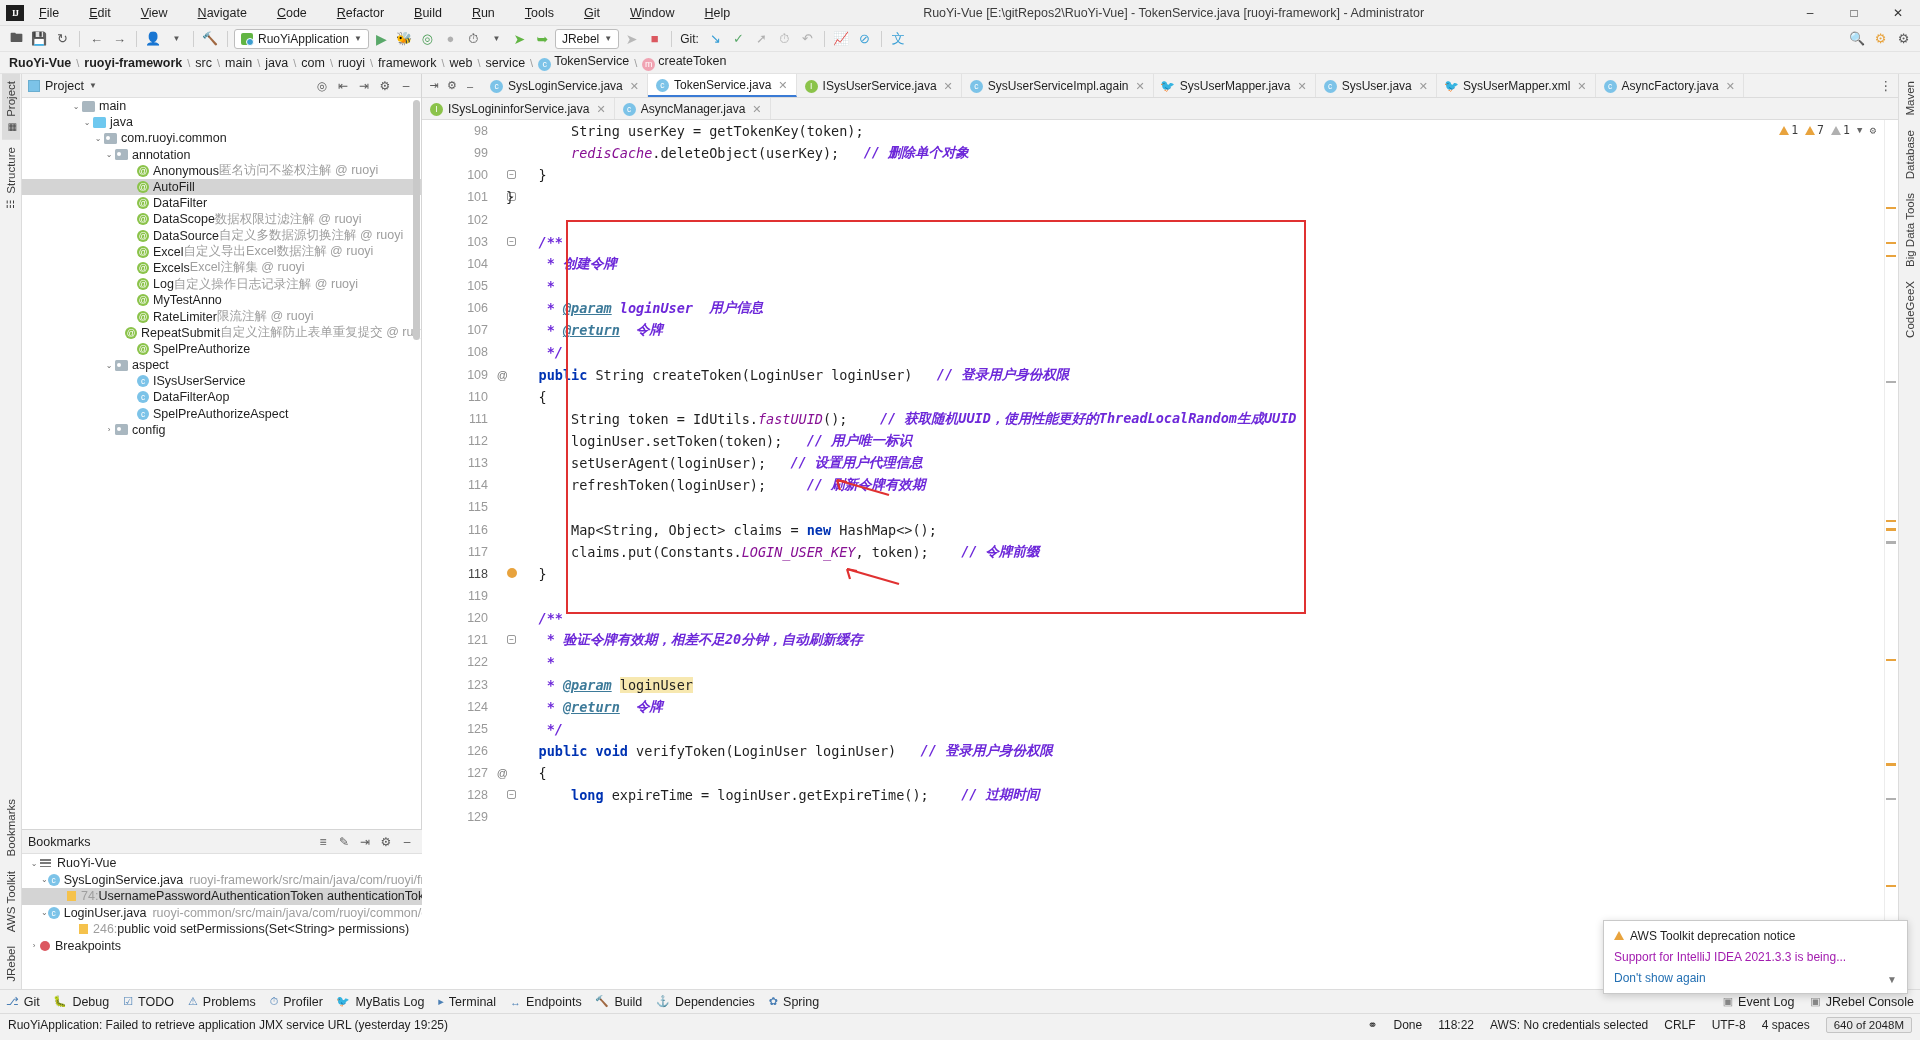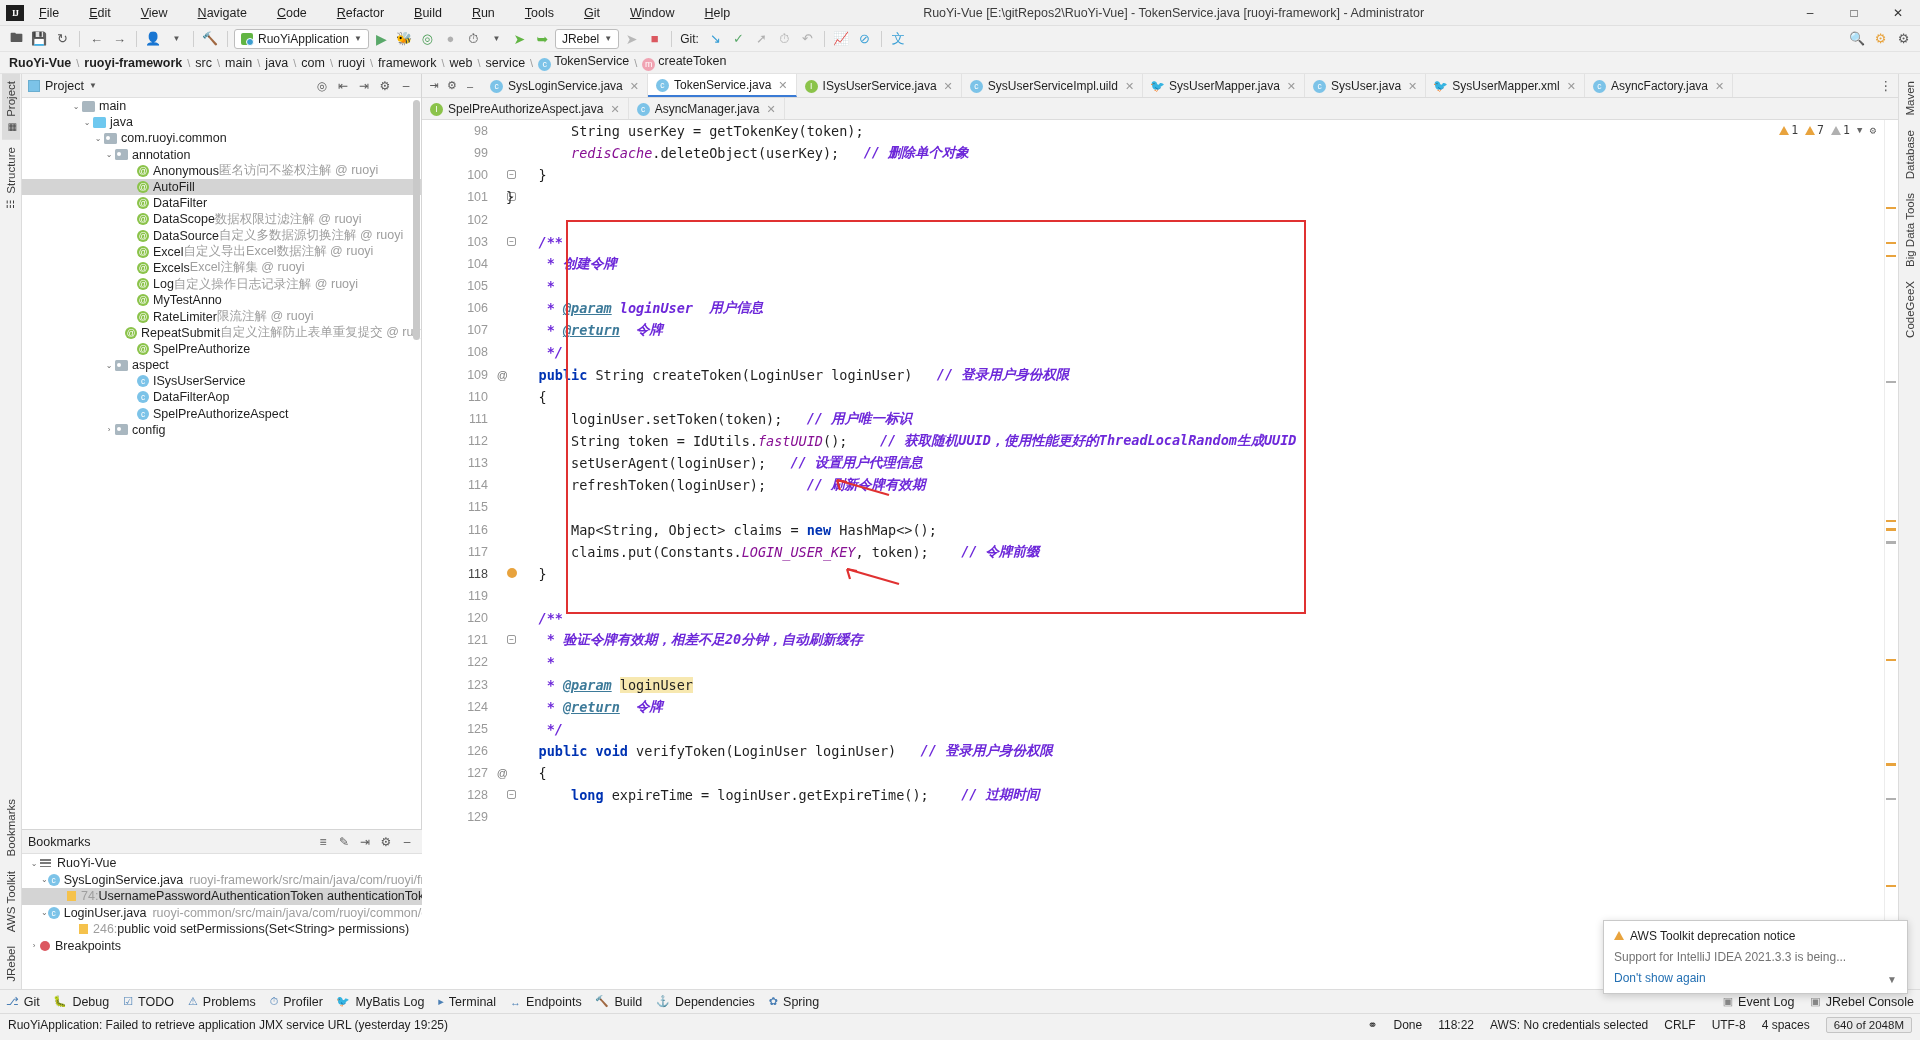--- a/index.html
+++ b/index.html
@@ -164,21 +164,21 @@
   .warn-pill { display:flex; align-items:center; gap:2px; }
   .tri { width:0;height:0;border-left:5px solid transparent;border-right:5px solid transparent;
          border-bottom:9px solid #e8a33d;}
   .tri.gray { border-bottom-color:#b0b0b0; }
 
   
   .notif { position:absolute; right:12px; bottom:46px; width:305px; background:#fff;
            border:1px solid #c9c9c9; box-shadow:0 2px 8px rgba(0,0,0,.18); padding:8px 10px;
            font-size:12px; z-index:20; }
   .notif-title { display:flex; align-items:center; gap:6px; font-weight:normal; color:#1f1f1f; }
-  .notif-body { color:#737373; margin:6px 0 6px 0; line-height:1.35; padding-right:16px;}
+  .notif-body { color:#a21caf; margin:6px 0 6px 0; line-height:1.35; padding-right:16px;}
   .notif-link { color:#2470b3; cursor:pointer; }
   .notif-caret { position:absolute; right:10px; bottom:8px; color:#777; font-size:10px; }
 
   
   .toolwin-bar { height:24px; background:#f2f2f2; border-top:1px solid #dcdcdc; display:flex;
                  align-items:center; padding:0 6px; gap:14px; flex:none; font-size:12.5px;}
   .twb { display:flex; align-items:center; gap:5px; color:#1f1f1f; }
   .twb-right { margin-left:auto; display:flex; align-items:center; gap:16px; }
   .statusbar { height:22px; background:#f2f2f2; border-top:1px solid #dcdcdc; display:flex;
                align-items:center; padding:0 8px; font-size:12px; color:#1f1f1f; flex:none;}
@@ -519,21 +519,21 @@
               <span>TokenService.java</span>
               <span class="x">✕</span>
             </div>
             <div class="etab">
               <span class="tabico i">I</span>
               <span>ISysUserService.java</span>
               <span class="x">✕</span>
             </div>
             <div class="etab">
               <span class="tabico c">c</span>
-              <span>SysUserServiceImpl.uild</span>
+              <span>SysUserServiceImpl.again</span>
               <span class="x">✕</span>
             </div>
             <div class="etab">
               <span class="tabico bird">🐦</span>
               <span>SysUserMapper.java</span>
               <span class="x">✕</span>
             </div>
             <div class="etab">
               <span class="tabico c">c</span>
               <span>SysUser.java</span>
@@ -549,21 +549,21 @@
               <span>AsyncFactory.java</span>
               <span class="x">✕</span>
             </div>
           </div>
         <div class="tabs-overflow">⋮</div>
       </div>
       <div class="tabsrow2">
         <div style="display:flex" id="tabs2">
             <div class="etab">
               <span class="tabico i">I</span>
-              <span>SpelPreAuthorizeAspect.java</span>
+              <span>ISysLogininforService.java</span>
               <span class="x">✕</span>
             </div>
             <div class="etab">
               <span class="tabico c">c</span>
               <span>AsyncManager.java</span>
               <span class="x">✕</span>
             </div>
           </div>
       </div>
 
@@ -697,22 +697,22 @@
             <div class="cline"><span class="plain">}</span></div>
             <div class="cline"><span class="plain"></span></div>
             <div class="cline"><span class="cmt-t">    /**</span></div>
             <div class="cline"><span class="cmt-t">     * 创建令牌</span></div>
             <div class="cline"><span class="cmt-t">     *</span></div>
             <div class="cline"><span class="cmt-t">     * </span><span class="tag">@param</span><span class="cmt-t"> loginUser</span><span class="cmt-t">  用户信息</span></div>
             <div class="cline"><span class="cmt-t">     * </span><span class="tag">@return</span><span class="cmt-t">  令牌</span></div>
             <div class="cline"><span class="cmt-t">     */</span></div>
             <div class="cline"><span class="plain">    </span><span class="kw">public</span><span class="plain"> </span><span class="plain">String</span><span class="plain"> createToken(LoginUser loginUser)   </span><span class="cmt-t">// 登录用户身份权限</span></div>
             <div class="cline"><span class="plain">    {</span></div>
+            <div class="cline"><span class="plain">        String token = IdUtils.</span><span class="fld">fastUUID</span><span class="plain">();    </span><span class="cmt-t">// 获取随机UUID，使用性能更好的ThreadLocalRandom生成UUID</span></div>
             <div class="cline"><span class="plain">        loginUser.setToken(token);   </span><span class="cmt-t">// 用户唯一标识</span></div>
-            <div class="cline"><span class="plain">        String token = IdUtils.</span><span class="fld">fastUUID</span><span class="plain">();    </span><span class="cmt-t">// 获取随机UUID，使用性能更好的ThreadLocalRandom生成UUID</span></div>
             <div class="cline"><span class="plain">        setUserAgent(loginUser);   </span><span class="cmt-t">// 设置用户代理信息</span></div>
             <div class="cline"><span class="plain">        refreshToken(loginUser);     </span><span class="cmt-t">// 刷新令牌有效期</span></div>
             <div class="cline"><span class="plain"></span></div>
             <div class="cline"><span class="plain">        Map&lt;String, Object&gt; claims = </span><span class="kw">new</span><span class="plain"> HashMap&lt;&gt;();</span></div>
             <div class="cline"><span class="plain">        claims.put(Constants.</span><span class="cst">LOGIN_USER_KEY</span><span class="plain">, token);    </span><span class="cmt-t">// 令牌前缀</span></div>
             <div class="cline"><span class="plain">    }</span></div>
             <div class="cline"><span class="plain"></span></div>
             <div class="cline"><span class="cmt-t">    /**</span></div>
             <div class="cline"><span class="cmt-t">     * 验证令牌有效期，相差不足20分钟，自动刷新缓存</span></div>
             <div class="cline"><span class="cmt-t">     *</span></div>

